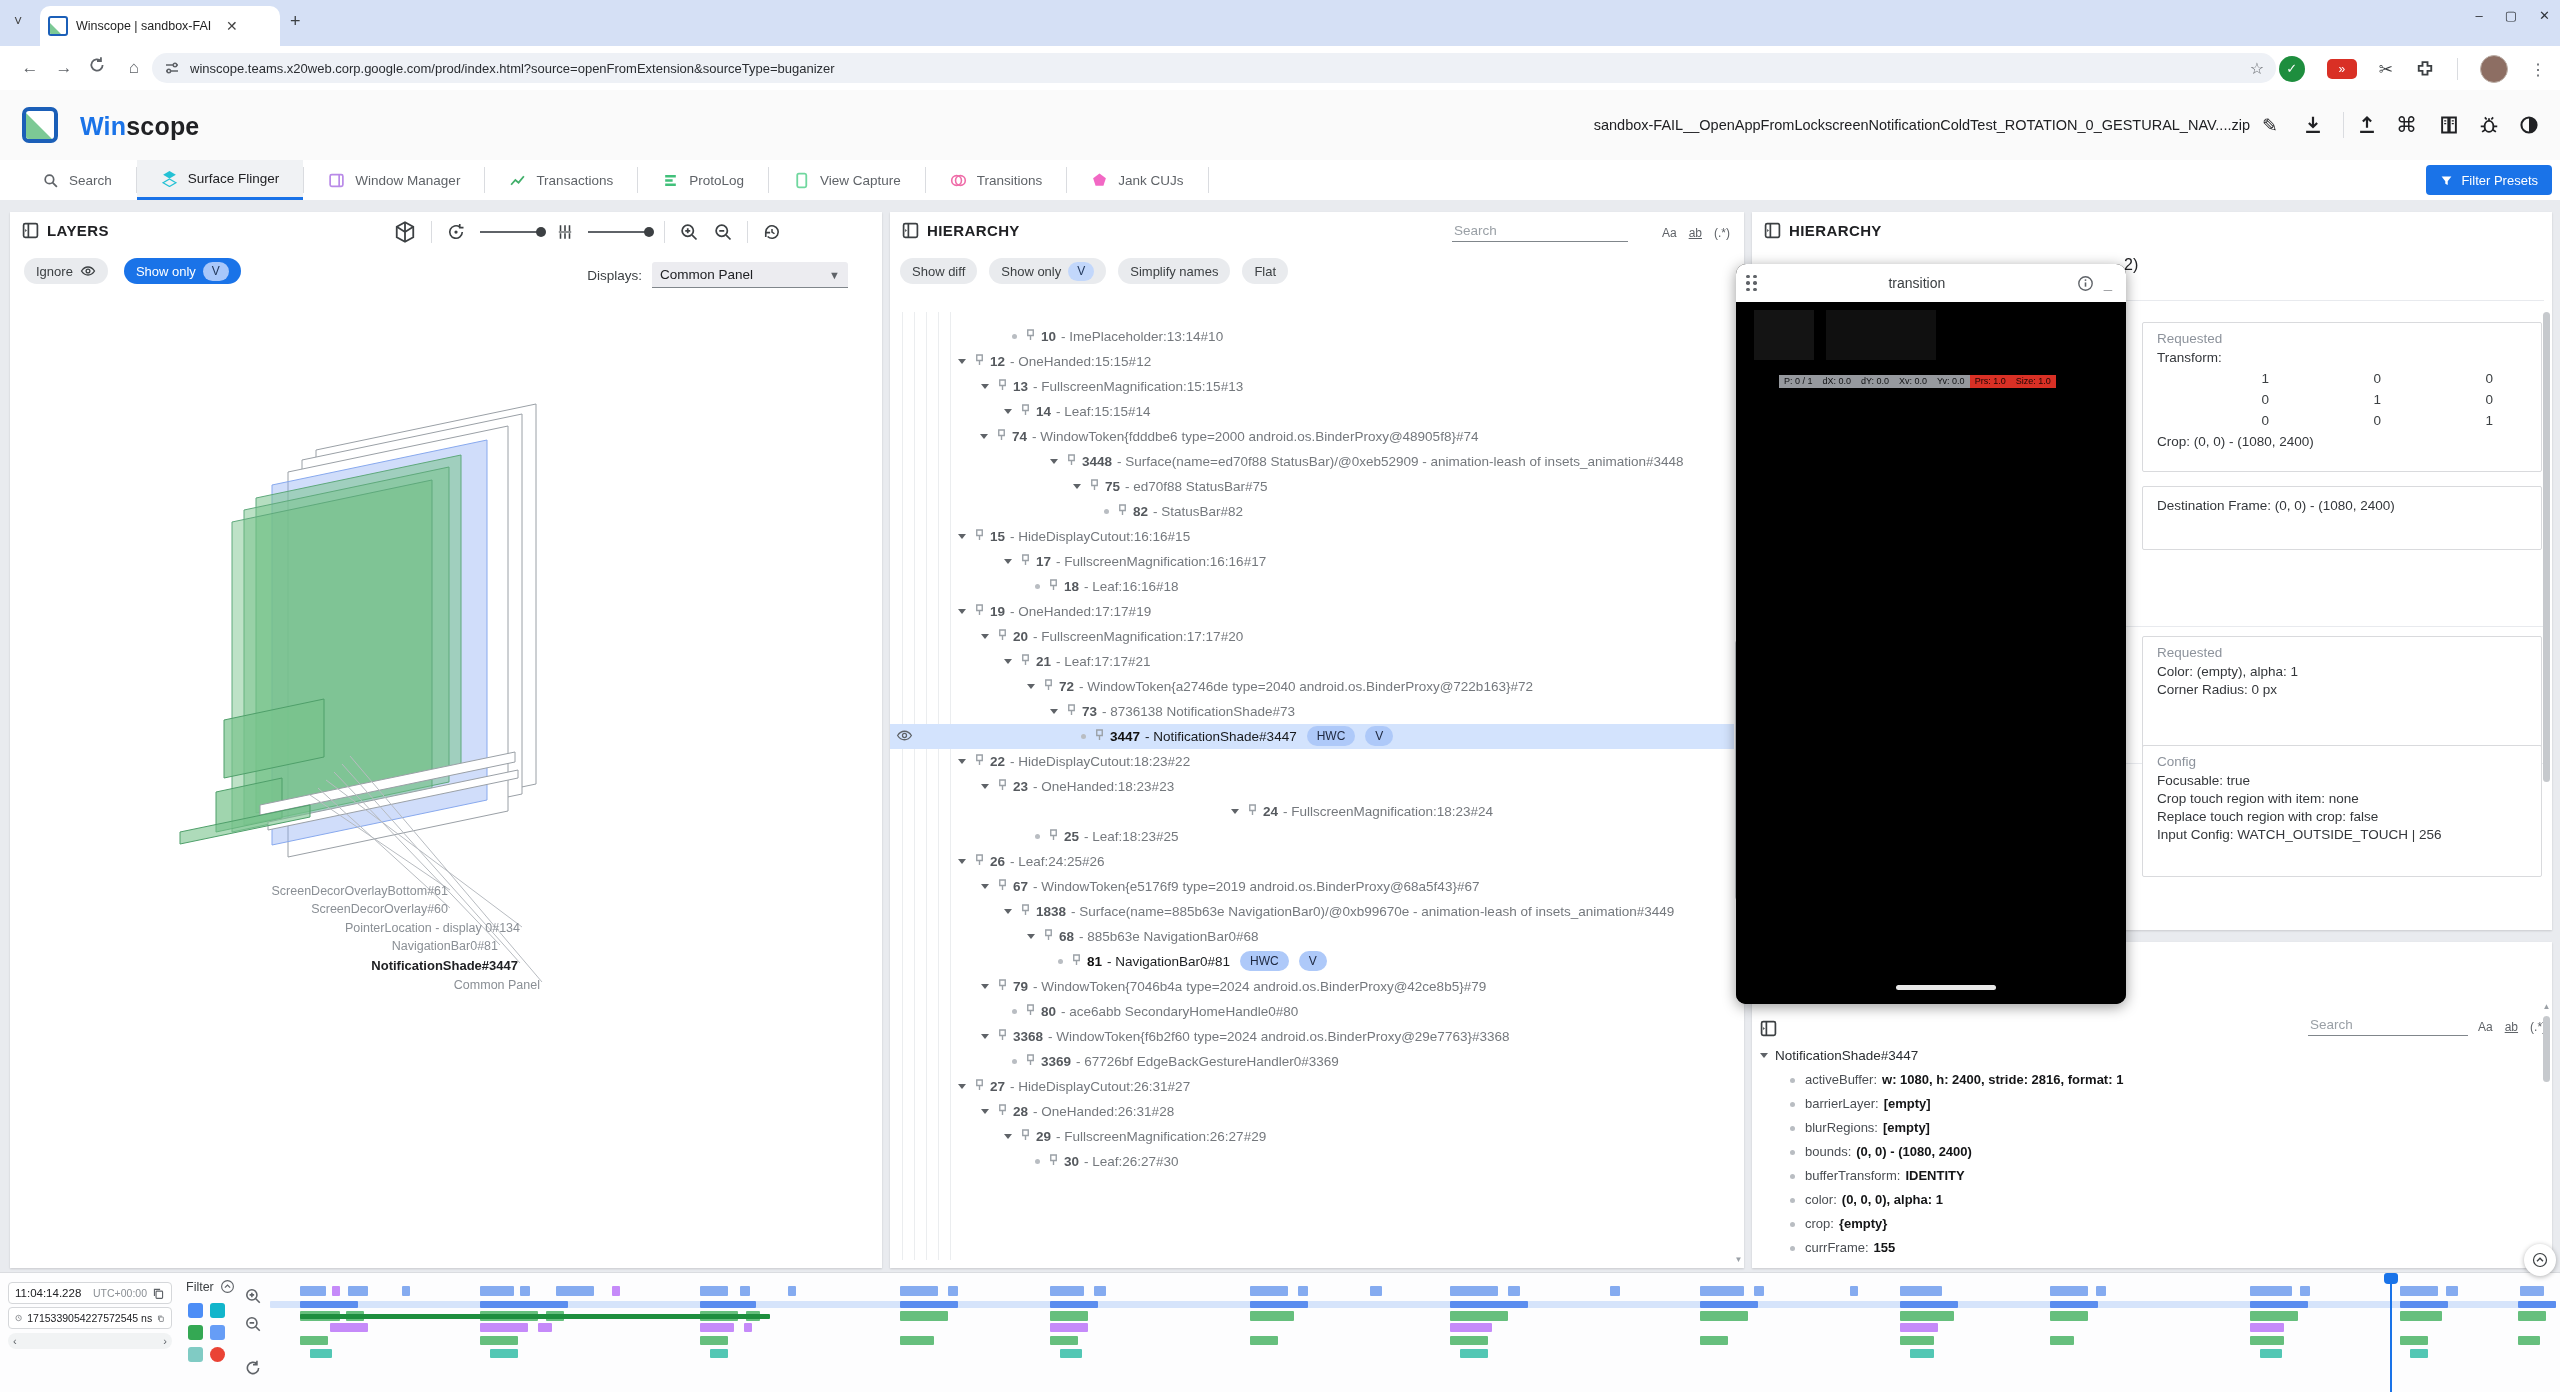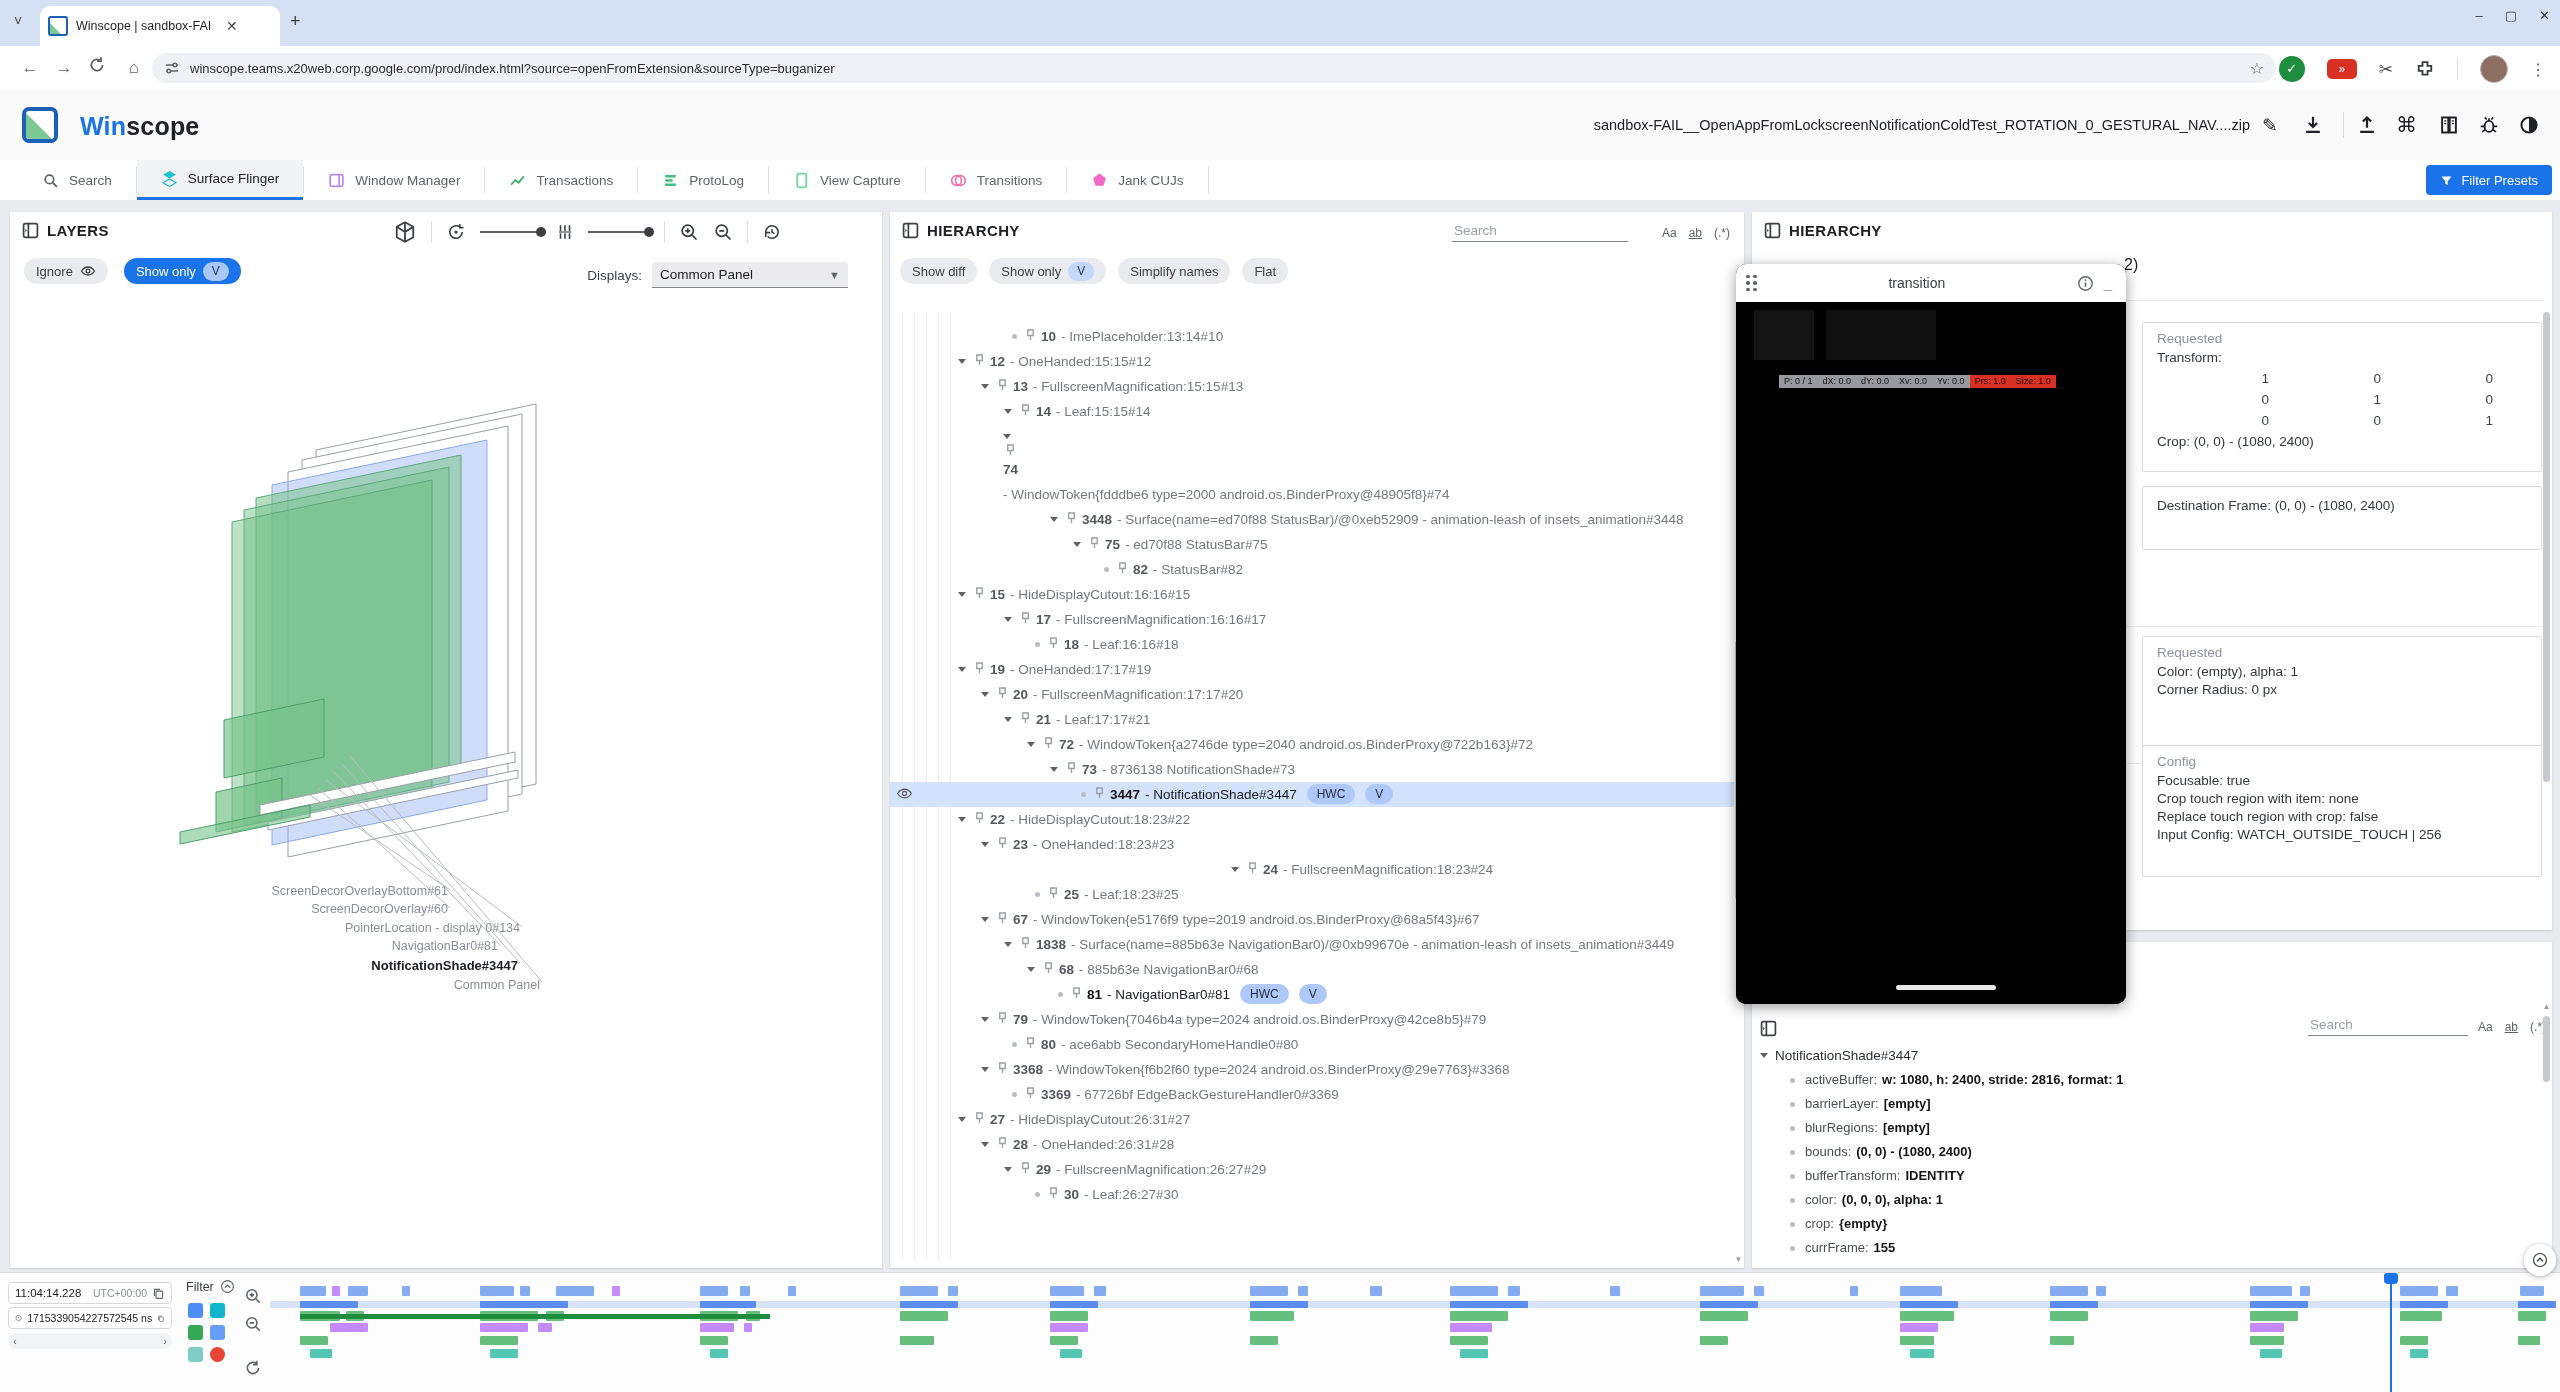--- a/index.html
+++ b/index.html
@@ -434,21 +434,21 @@
           <span class="ttext">- FullscreenMagnification:15:15#13</span>
         </div>
         <div class="trow" style="padding-left: 114px;">
           <span class="glyph arr"></span>
           <svg class="pin" width="11" height="13" viewBox="0 0 12 14">
             <path d="M3 1h6v6H3z M6 7v5" fill="none" stroke="#9aa0a6" stroke-width="1.5"></path>
           </svg>
           <span class="tnum">14</span>
           <span class="ttext">- Leaf:15:15#14</span>
         </div>
-        <div class="trow" style="padding-left: 113px; flex-direction: column;">
+        <div class="trow" style="padding-left: 90px;">
           <span class="glyph arr"></span>
           <svg class="pin" width="11" height="13" viewBox="0 0 12 14">
             <path d="M3 1h6v6H3z M6 7v5" fill="none" stroke="#9aa0a6" stroke-width="1.5"></path>
           </svg>
           <span class="tnum">74</span>
           <span class="ttext">- WindowToken{fdddbe6 type=2000 android.os.BinderProxy@48905f8}#74</span>
         </div>
         <div class="trow" style="padding-left: 160px;">
           <span class="glyph arr"></span>
           <svg class="pin" width="11" height="13" viewBox="0 0 12 14">
@@ -577,20 +577,28 @@
           <span class="tnum">24</span>
           <span class="ttext">- FullscreenMagnification:18:23#24</span>
         </div>
         <div class="trow" style="padding-left: 145px;">
           <span class="glyph dotg"></span>
           <svg class="pin" width="11" height="13" viewBox="0 0 12 14">
             <path d="M3 1h6v6H3z M6 7v5" fill="none" stroke="#9aa0a6" stroke-width="1.5"></path>
           </svg>
           <span class="tnum">25</span>
           <span class="ttext">- Leaf:18:23#25</span>
+        </div>
+        <div class="trow" style="padding-left: 68px;">
+          <span class="glyph arr"></span>
+          <svg class="pin" width="11" height="13" viewBox="0 0 12 14">
+            <path d="M3 1h6v6H3z M6 7v5" fill="none" stroke="#9aa0a6" stroke-width="1.5"></path>
+          </svg>
+          <span class="tnum">26</span>
+          <span class="ttext">- Leaf:24:25#26</span>
         </div>
         <div class="trow" style="padding-left: 91px;">
           <span class="glyph arr"></span>
           <svg class="pin" width="11" height="13" viewBox="0 0 12 14">
             <path d="M3 1h6v6H3z M6 7v5" fill="none" stroke="#9aa0a6" stroke-width="1.5"></path>
           </svg>
           <span class="tnum">67</span>
           <span class="ttext">- WindowToken{e5176f9 type=2019 android.os.BinderProxy@68a5f43}#67</span>
         </div>
         <div class="trow" style="padding-left: 114px;">

